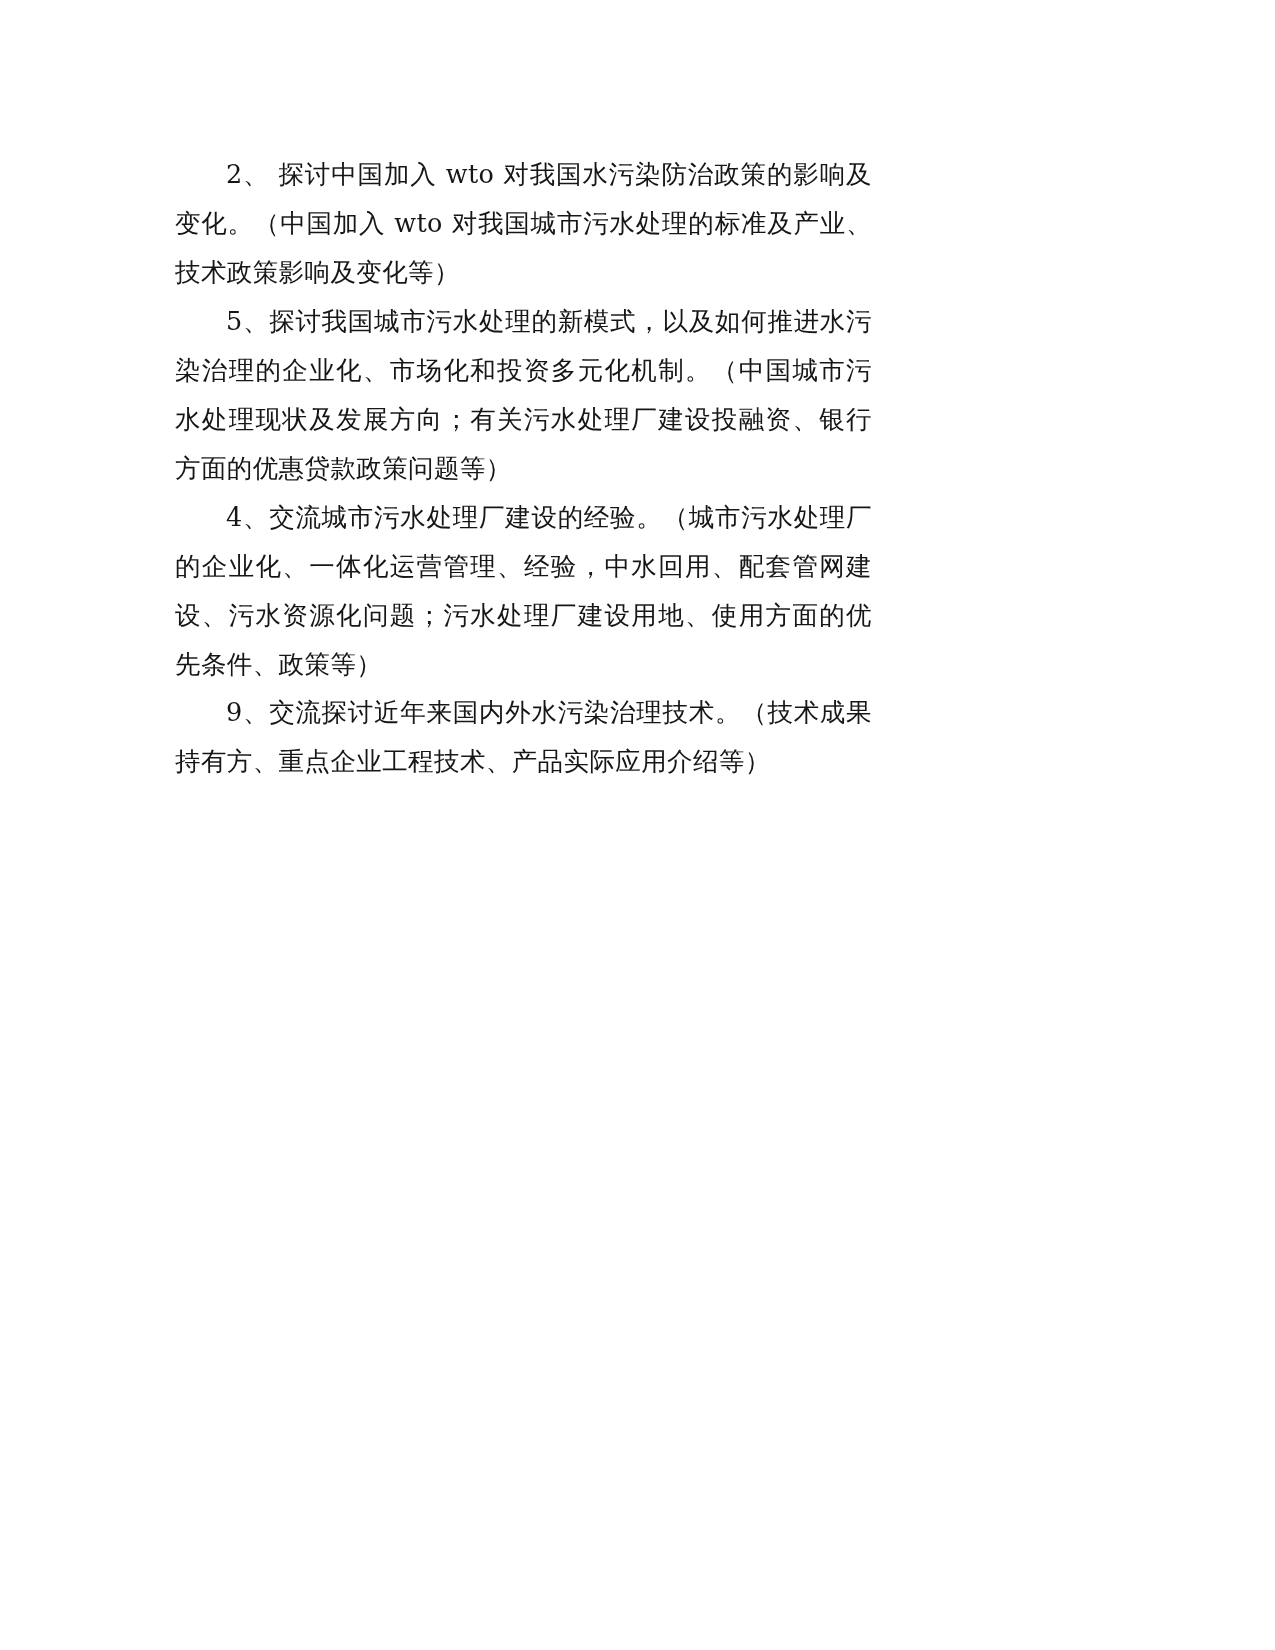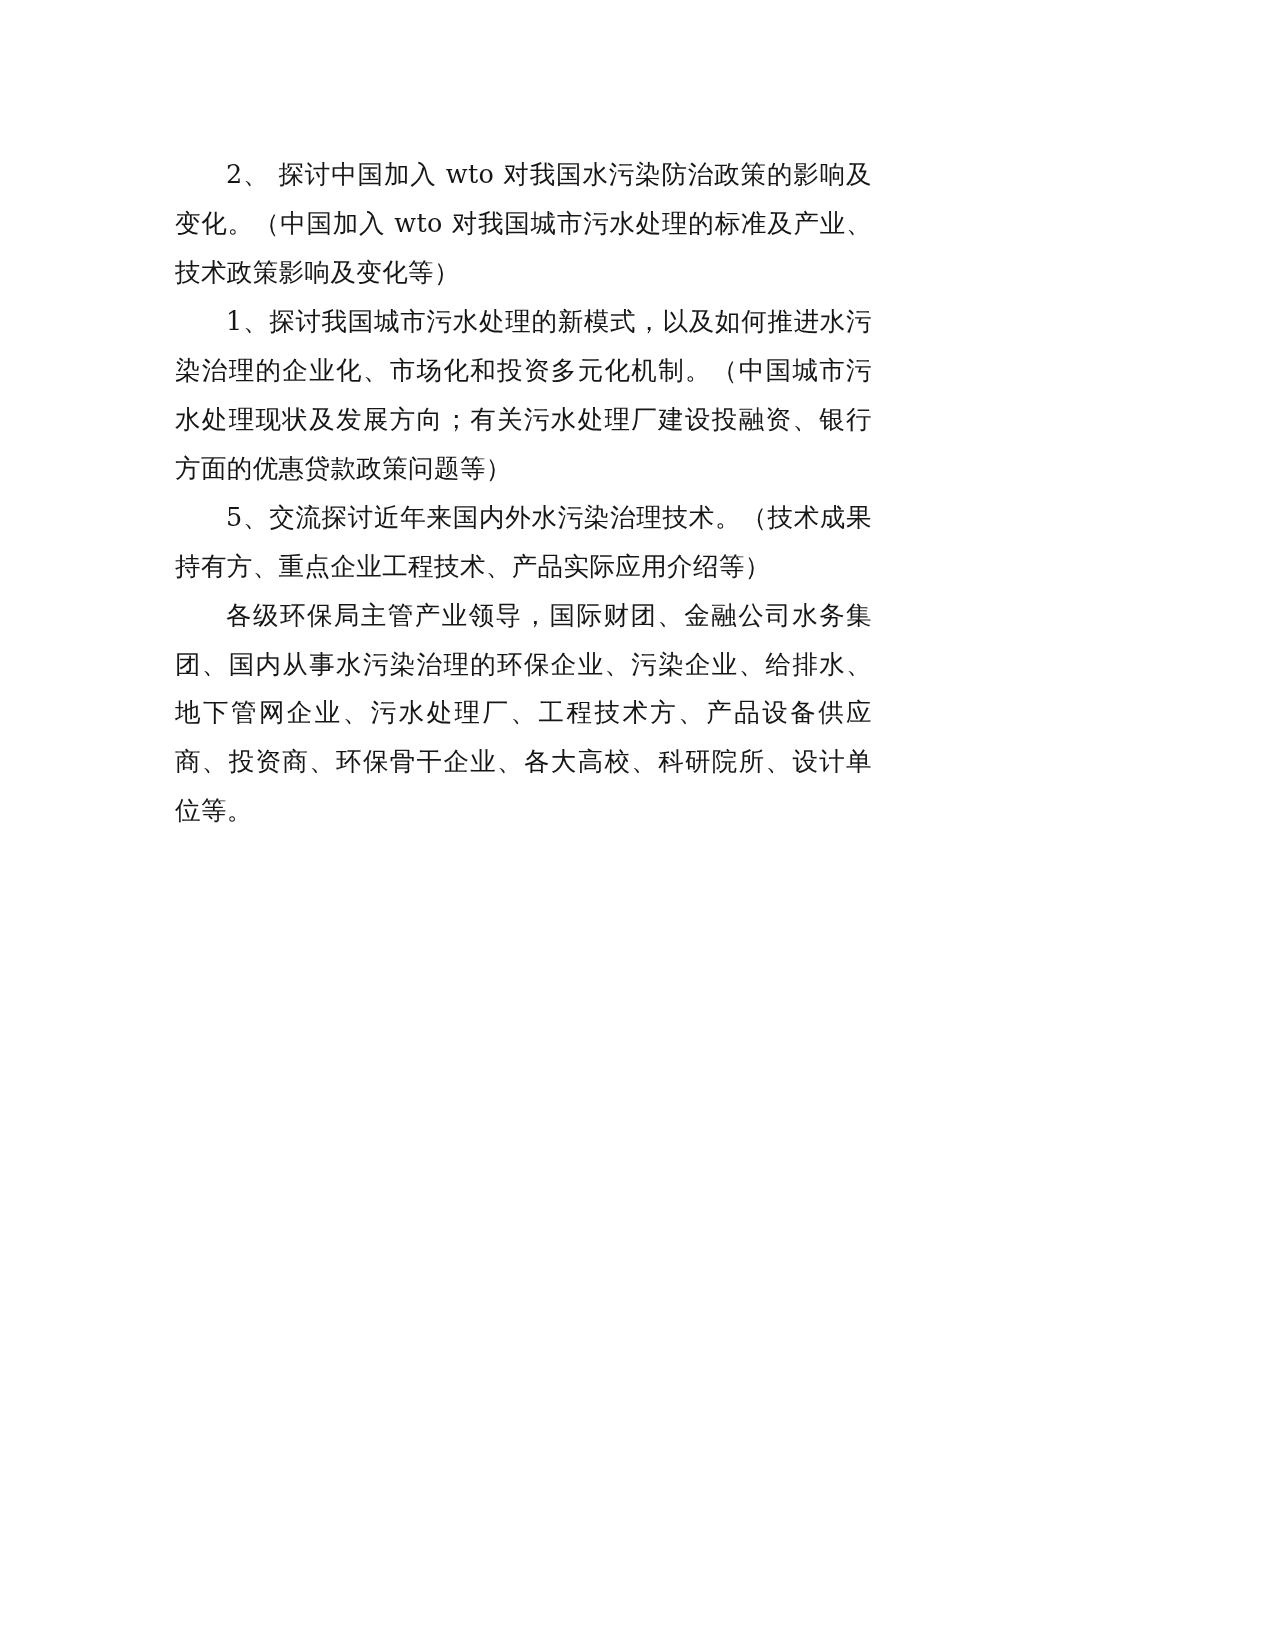--- a/index.html
+++ b/index.html
@@ -36,17 +36,17 @@
   .para + .para {
     margin-top: 0;
   }
 </style>
 </head>
 <body>
 
 <div class="page">
   <div class="doc-body">
     <p class="para">2、 探讨中国加入 wto 对我国水污染防治政策的影响及变化。（中国加入 wto 对我国城市污水处理的标准及产业、技术政策影响及变化等）</p>
-    <p class="para">1、探讨我国城市污水处理的新模式，以及如何推进水污染治理的企业化、市场化和投资多元化机制。（中国城市污水处理现状及发展方向；有关污水处理厂建设投融资、银行方面的优惠贷款政策问题等）</p>
-    <p class="para">5、交流探讨近年来国内外水污染治理技术。（技术成果持有方、重点企业工程技术、产品实际应用介绍等）</p>
-    <p class="para">各级环保局主管产业领导，国际财团、金融公司水务集团、国内从事水污染治理的环保企业、污染企业、给排水、地下管网企业、污水处理厂、工程技术方、产品设备供应商、投资商、环保骨干企业、各大高校、科研院所、设计单位等。</p>
+    <p class="para">5、探讨我国城市污水处理的新模式，以及如何推进水污染治理的企业化、市场化和投资多元化机制。（中国城市污水处理现状及发展方向；有关污水处理厂建设投融资、银行方面的优惠贷款政策问题等）</p>
+    <p class="para">4、交流城市污水处理厂建设的经验。（城市污水处理厂的企业化、一体化运营管理、经验，中水回用、配套管网建设、污水资源化问题；污水处理厂建设用地、使用方面的优先条件、政策等）</p>
+    <p class="para">9、交流探讨近年来国内外水污染治理技术。（技术成果持有方、重点企业工程技术、产品实际应用介绍等）</p>
   </div>
 </div>
 
 </body></html>

